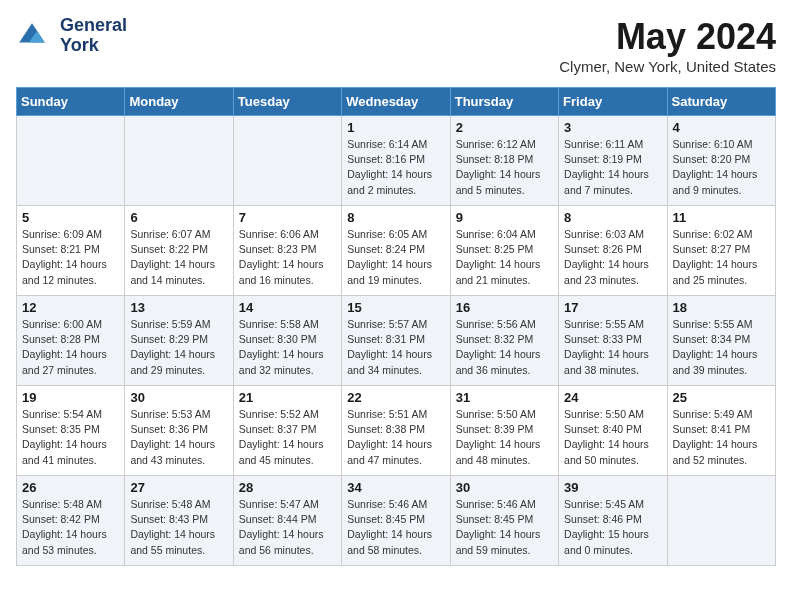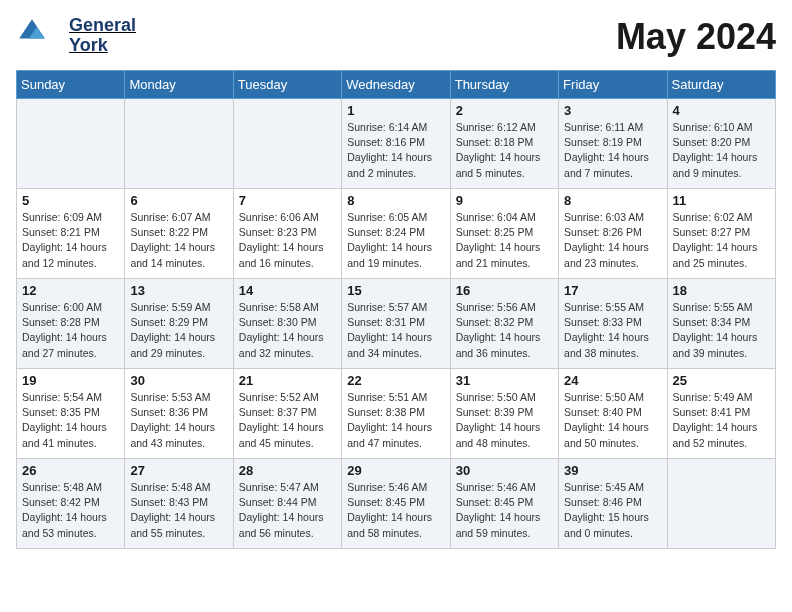--- a/index.html
+++ b/index.html
@@ -11,23 +11,22 @@
       padding: 16px;
     }
     .header {
       display: flex;
       justify-content: space-between;
       align-items: flex-start;
       margin-bottom: 12px;
     }
     .logo {
       display: flex;
-      align-items: flex-start;
-      gap: 21px;
-      text-decoration: underline;
+      align-items: center;
+      gap: 12px;
     }
     .logo-text {
       font-size: 18px;
       font-weight: bold;
       color: #1a3a6b;
       line-height: 1.1;
     }
     .logo-icon {
       width: 32px;
       height: 32px;
@@ -48,21 +47,21 @@
       width: 100%;
       border-collapse: collapse;
       font-size: 11px;
     }
     .calendar th {
       background-color: #2c6fad;
       color: #fff;
       padding: 6px 4px;
       text-align: left;
       font-size: 13px;
-      font-weight: normal;
+      font-weight: bold;
       border: 1px solid #5a9fd4;
     }
     .calendar td {
       border: 1px solid #ccc;
       vertical-align: top;
       padding: 4px 5px;
       width: 108px;
       height: 90px;
       background: #fff;
     }
@@ -102,20 +101,21 @@
       <polygon points="20,4 36,28 4,28" fill="#2c6fad"></polygon>
       <polygon points="26,14 36,28 16,28" fill="#4a9fd4"></polygon>
     </svg>
     <div class="logo-text">
       <div>General</div>
       <div>York</div>
     </div>
   </div>
   <div class="title-block">
     <div class="month-title">May 2024</div>
+    <div class="location">Clymer, New York, United States</div>
   </div>
 </div>
 
 <table class="calendar">
   <thead>
     <tr>
     <th>Sunday</th>
         <th>Monday</th>
         <th>Tuesday</th>
         <th>Wednesday</th>
@@ -243,21 +243,21 @@
         </td>
         <td>
           <div class="day-num">27</div>
           <div class="day-info">Sunrise: 5:48 AM<br>Sunset: 8:43 PM<br>Daylight: 14 hours and 55 minutes.</div>
         </td>
         <td>
           <div class="day-num">28</div>
           <div class="day-info">Sunrise: 5:47 AM<br>Sunset: 8:44 PM<br>Daylight: 14 hours and 56 minutes.</div>
         </td>
         <td>
-          <div class="day-num">29</div>
+          <div class="day-num">34</div>
           <div class="day-info">Sunrise: 5:46 AM<br>Sunset: 8:45 PM<br>Daylight: 14 hours and 58 minutes.</div>
         </td>
         <td>
           <div class="day-num">30</div>
           <div class="day-info">Sunrise: 5:46 AM<br>Sunset: 8:45 PM<br>Daylight: 14 hours and 59 minutes.</div>
         </td>
         <td>
           <div class="day-num">39</div>
           <div class="day-info">Sunrise: 5:45 AM<br>Sunset: 8:46 PM<br>Daylight: 15 hours and 0 minutes.</div>
         </td>

